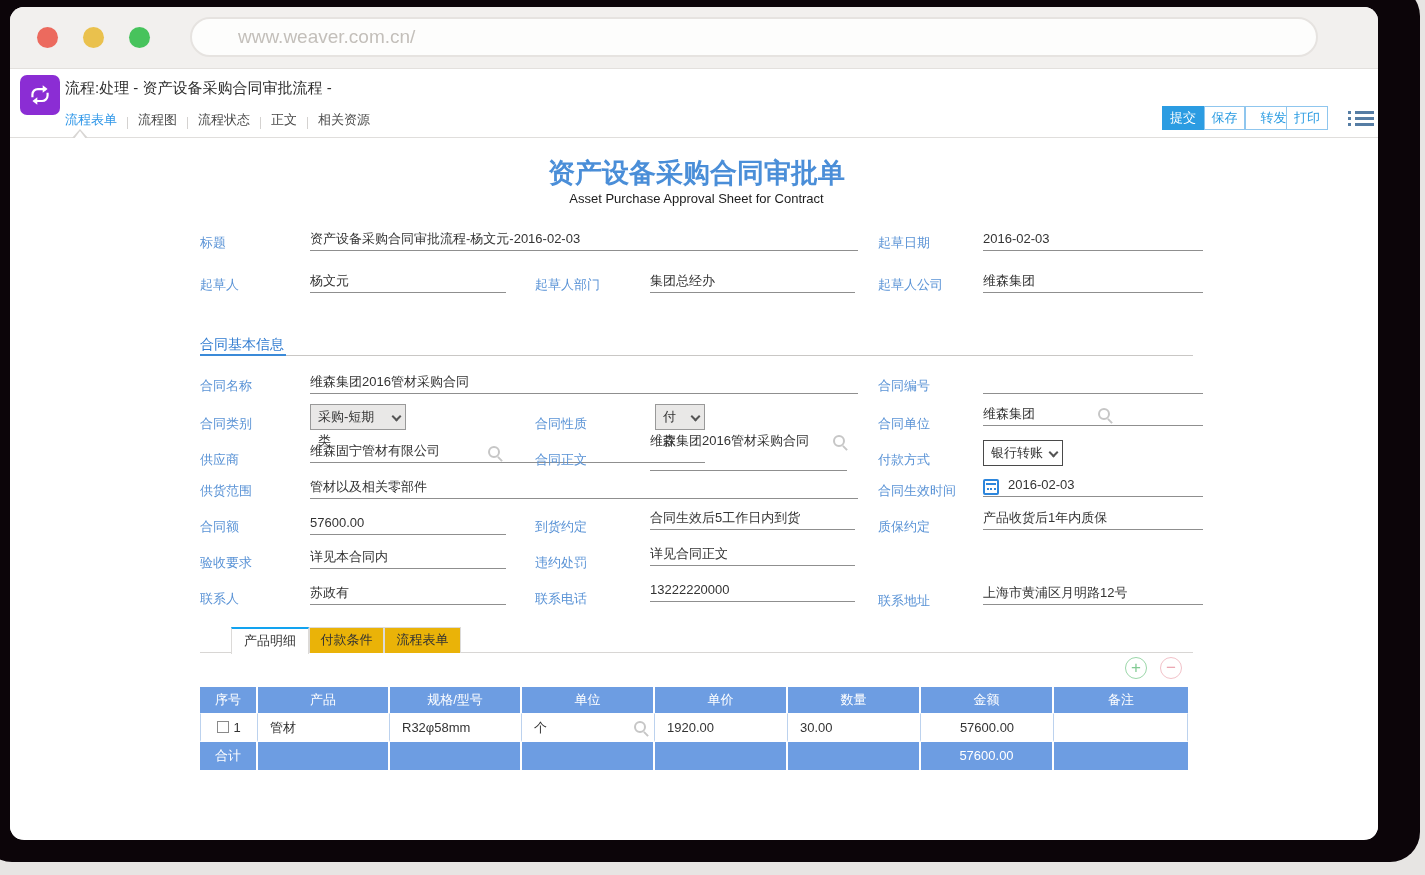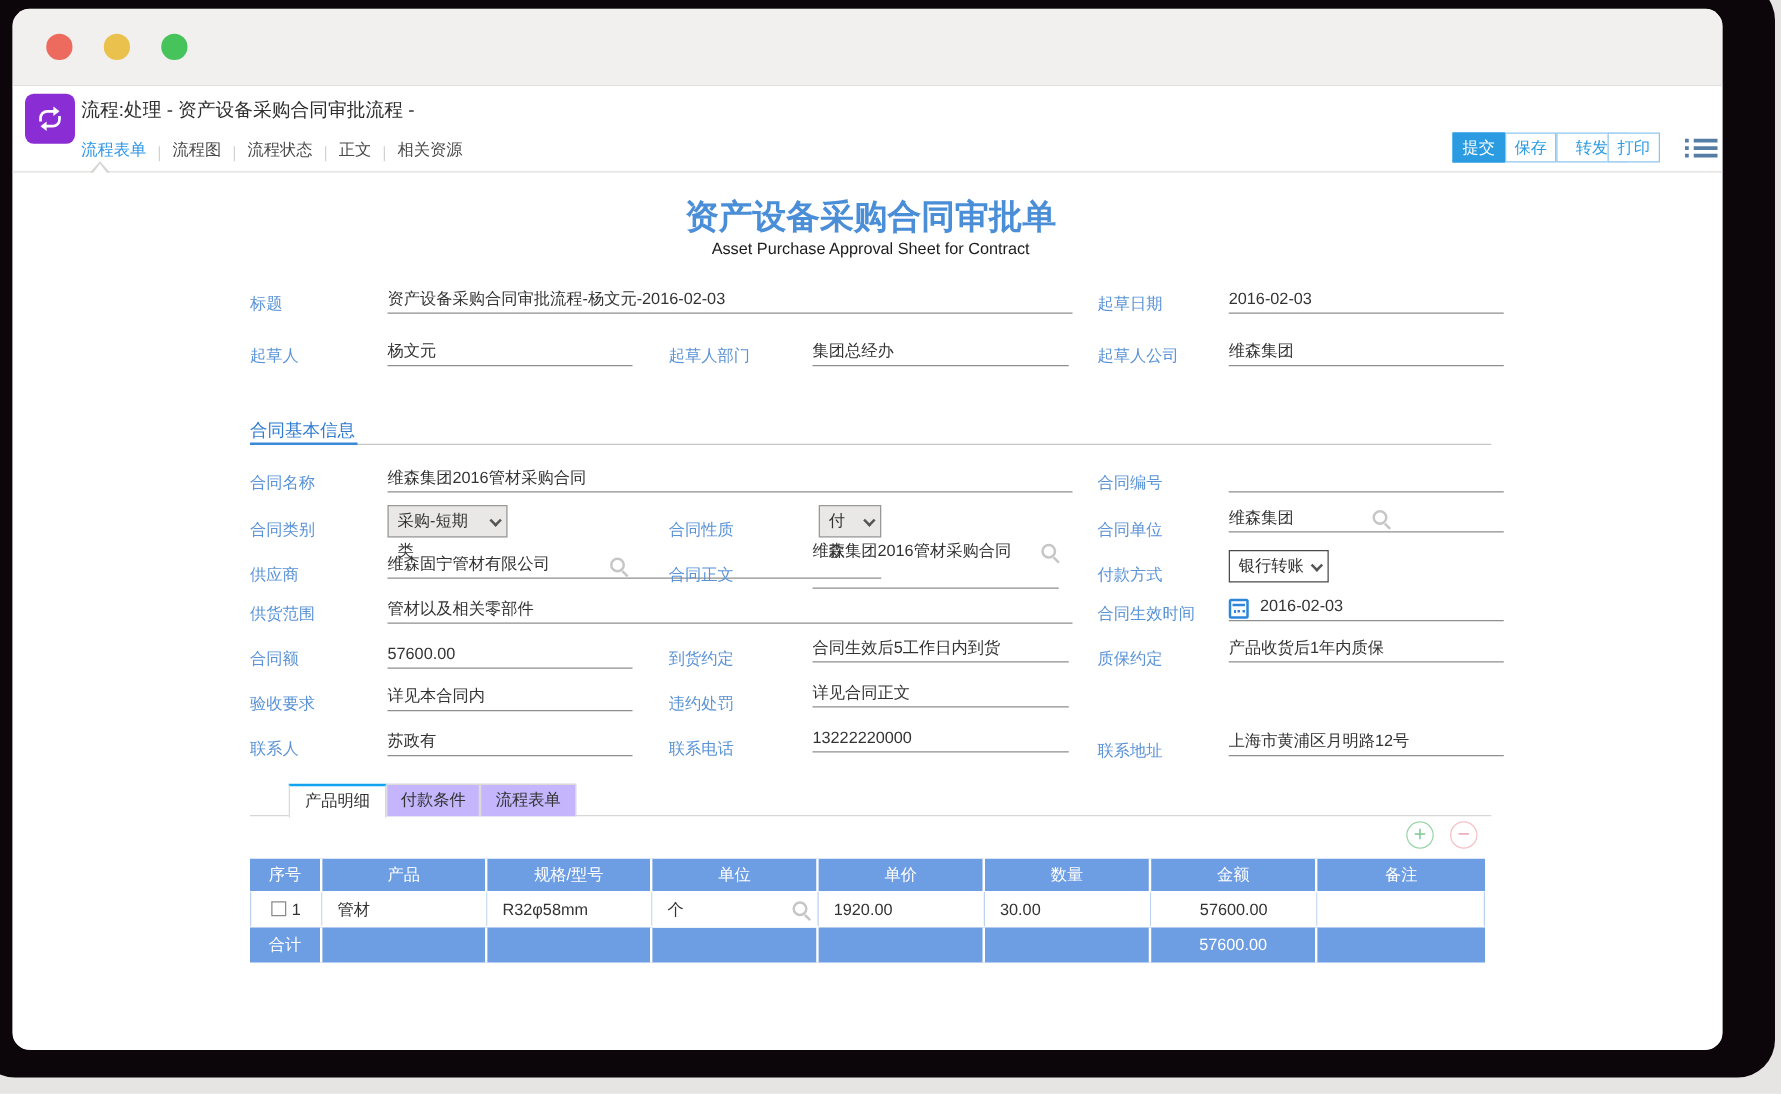--- a/index.html
+++ b/index.html
@@ -73,21 +73,21 @@
   .mag::after { content:""; position:absolute; left:9px; top:8px; width:2px; height:6px;
                 background:#c6c6c6; transform:rotate(-45deg); }
   .cal { position:absolute; width:16px; height:16px; border:2px solid #2d86dc; border-radius:2px; cursor:pointer; }
   .cal::before { content:""; position:absolute; left:1px; right:1px; top:2px; height:2px; background:#2d86dc; }
   .cal::after { content:""; position:absolute; left:2px; top:7px; width:8px; height:2px;
                 box-shadow:0 0 0 0 #2d86dc; border-top:2px dotted #2d86dc; width:9px; }
 
   
   .dtabs { left:190px; top:558px; width:993px; height:26px; border-bottom:1px solid #d8d6d4; display:flex; }
   .dtab { height:26px; line-height:24px; text-align:center; font-size:13px; color:#333;
-          background:#c4b5fd; border:1px solid #dcdad8; border-bottom:none; cursor:pointer; }
+          background:#eab308; border:1px solid #dcdad8; border-bottom:none; cursor:pointer; }
   .dtab.active { background:#fff; border-top:2px solid #12a3f0; position:relative; z-index:2; height:27px; }
 
   .circ { position:absolute; top:588px; width:22px; height:22px; border-radius:50%;
           font-size:17px; line-height:19px; text-align:center; cursor:pointer; background:#fff; }
   .circ.add { left:1115px; border:1px solid #9bd7a9; color:#82cb93; }
   .circ.del { left:1150px; border:1px solid #f2c2c9; color:#eba5b0; }
 
   
   .grid { left:190px; top:618px; width:988px; }
   .trow { display:flex; }
@@ -108,20 +108,21 @@
 <body>
 
 <div class="frame"></div>
 
 <div class="window">
 
   <div class="chrome">
     <span class="light red"></span>
     <span class="light yellow"></span>
     <span class="light green"></span>
+    <div class="urlbar">www.weaver.com.cn/</div>
   </div>
 
   <div class="page">
 
     <div class="abs appicon">
       <svg width="26" height="26" viewBox="0 0 24 24">
         <g fill="none" stroke="#ffffff" stroke-width="2" stroke-linecap="square">
           <path d="M16.5 6.5 H10 a5 5 0 0 0 -5 5 v1.5"></path>
           <path d="M7.5 17.5 H14 a5 5 0 0 0 5 -5 v-1.5"></path>
         </g>

